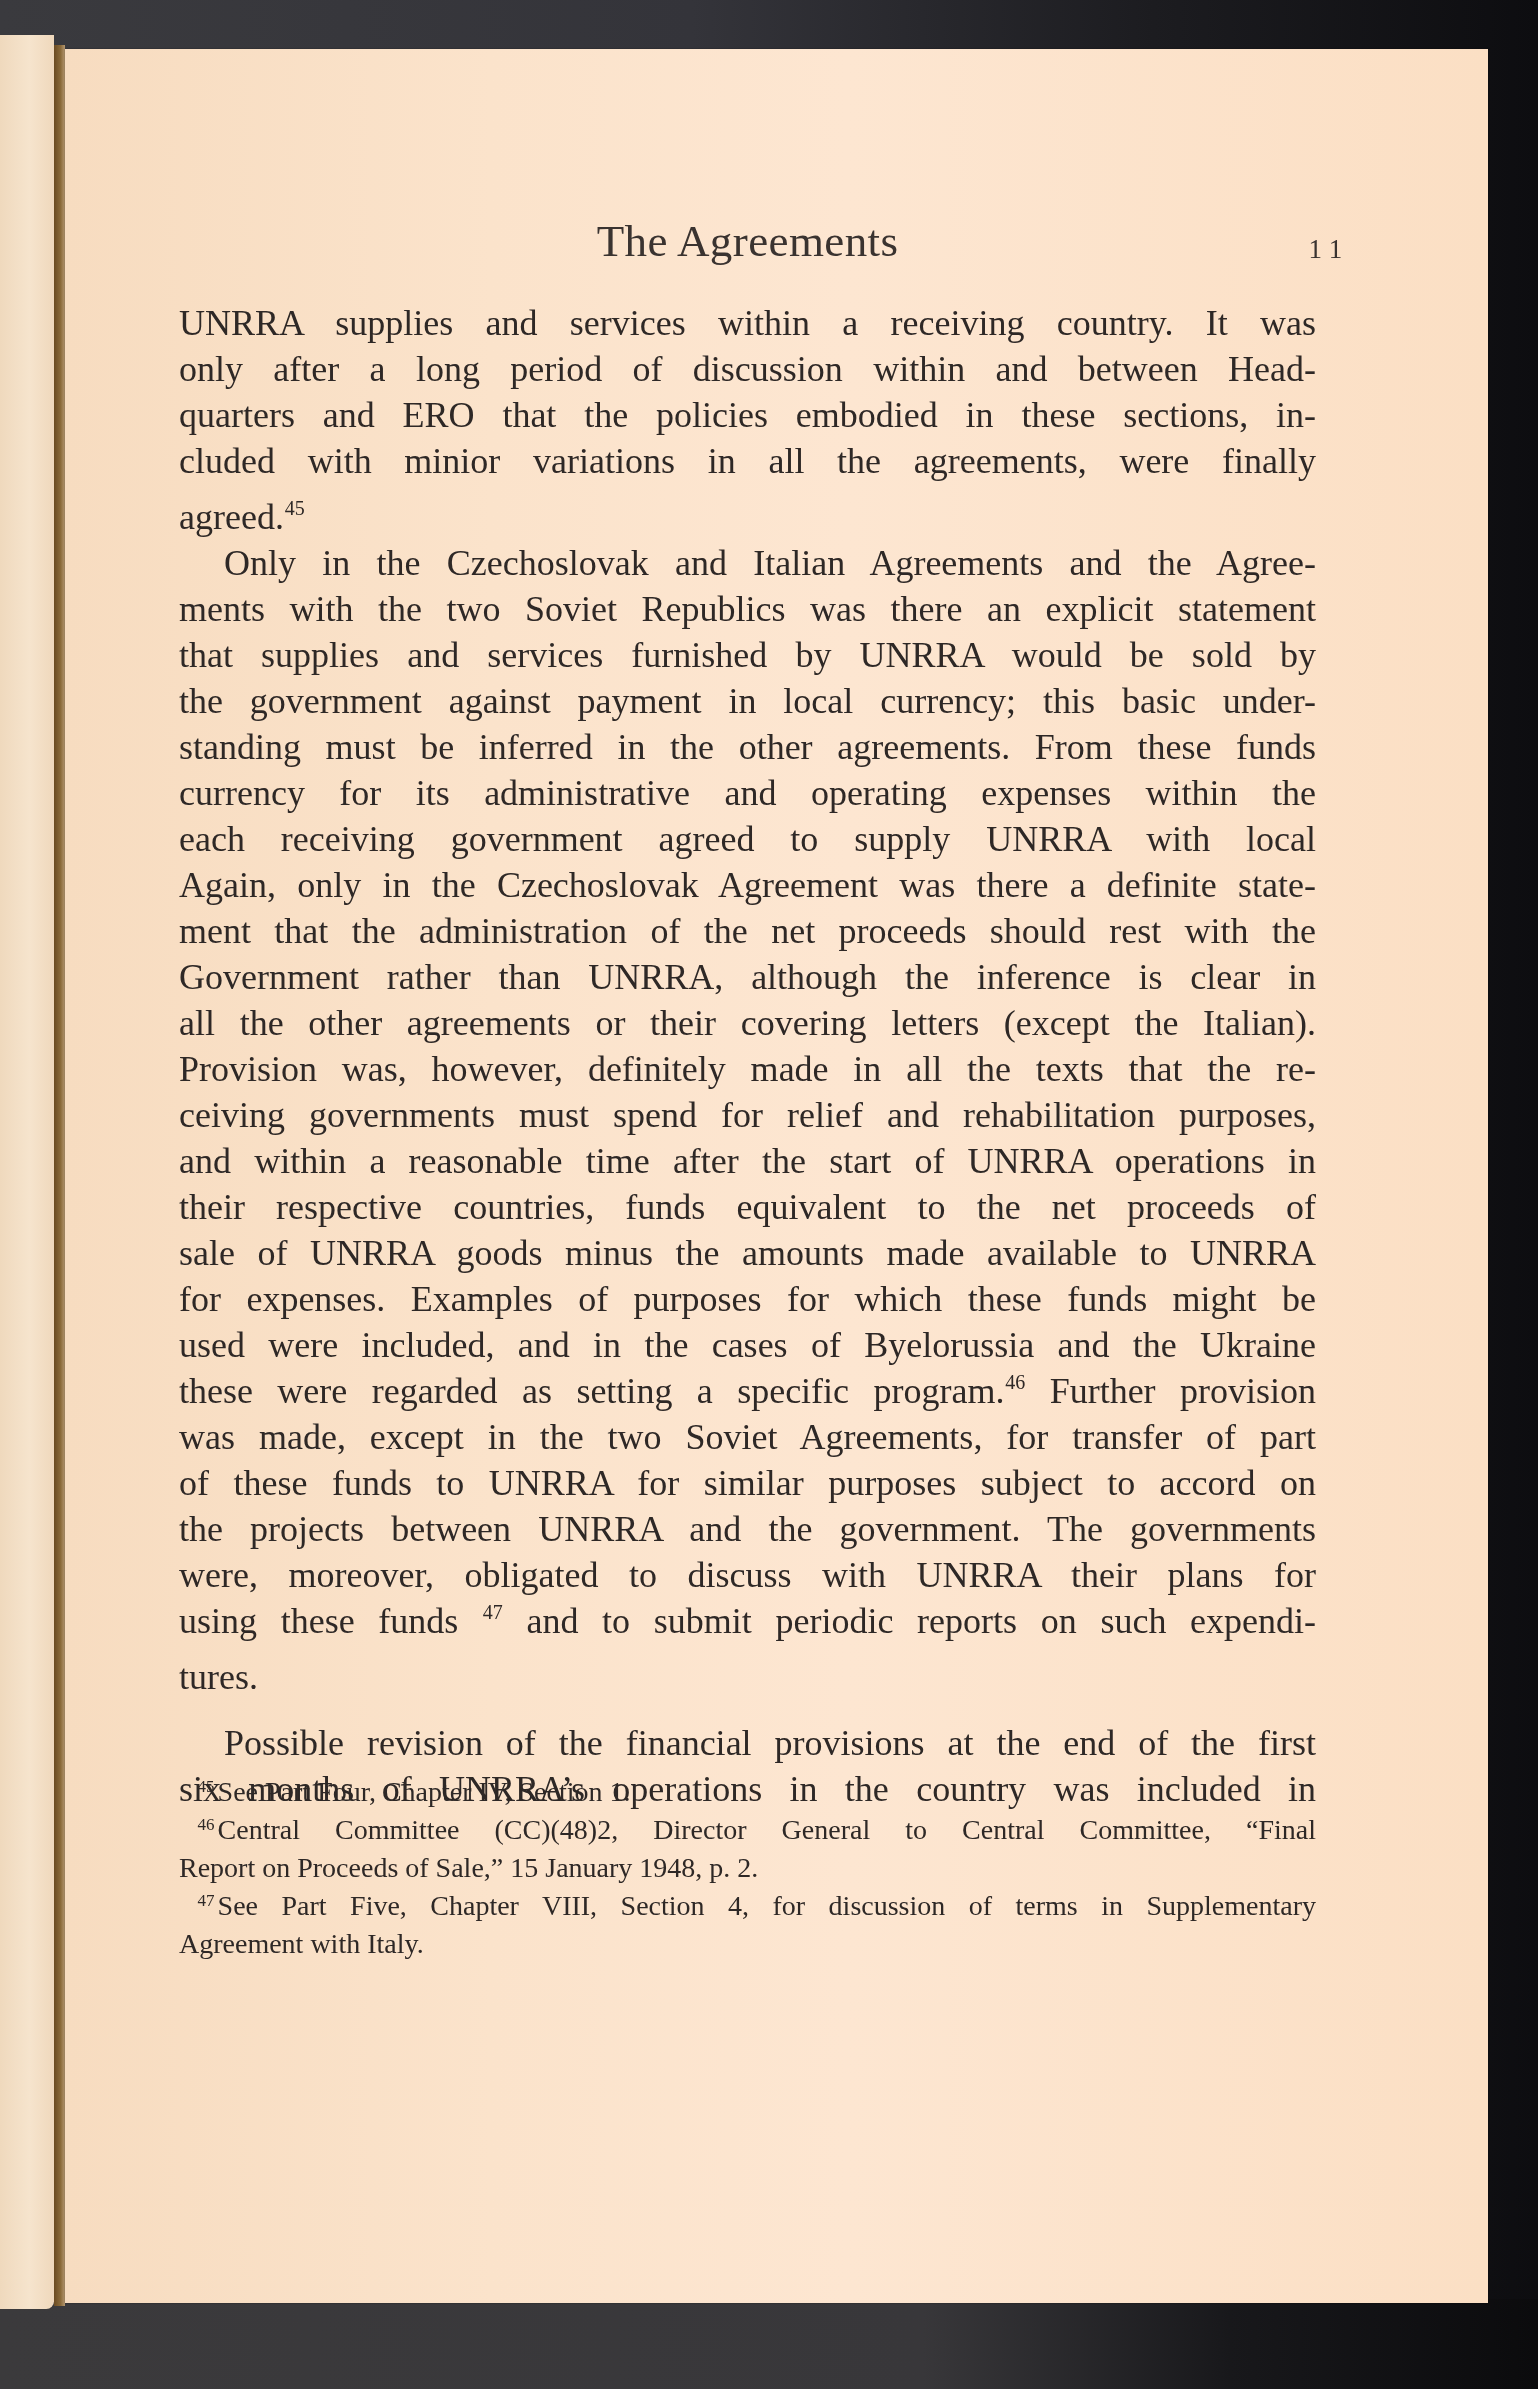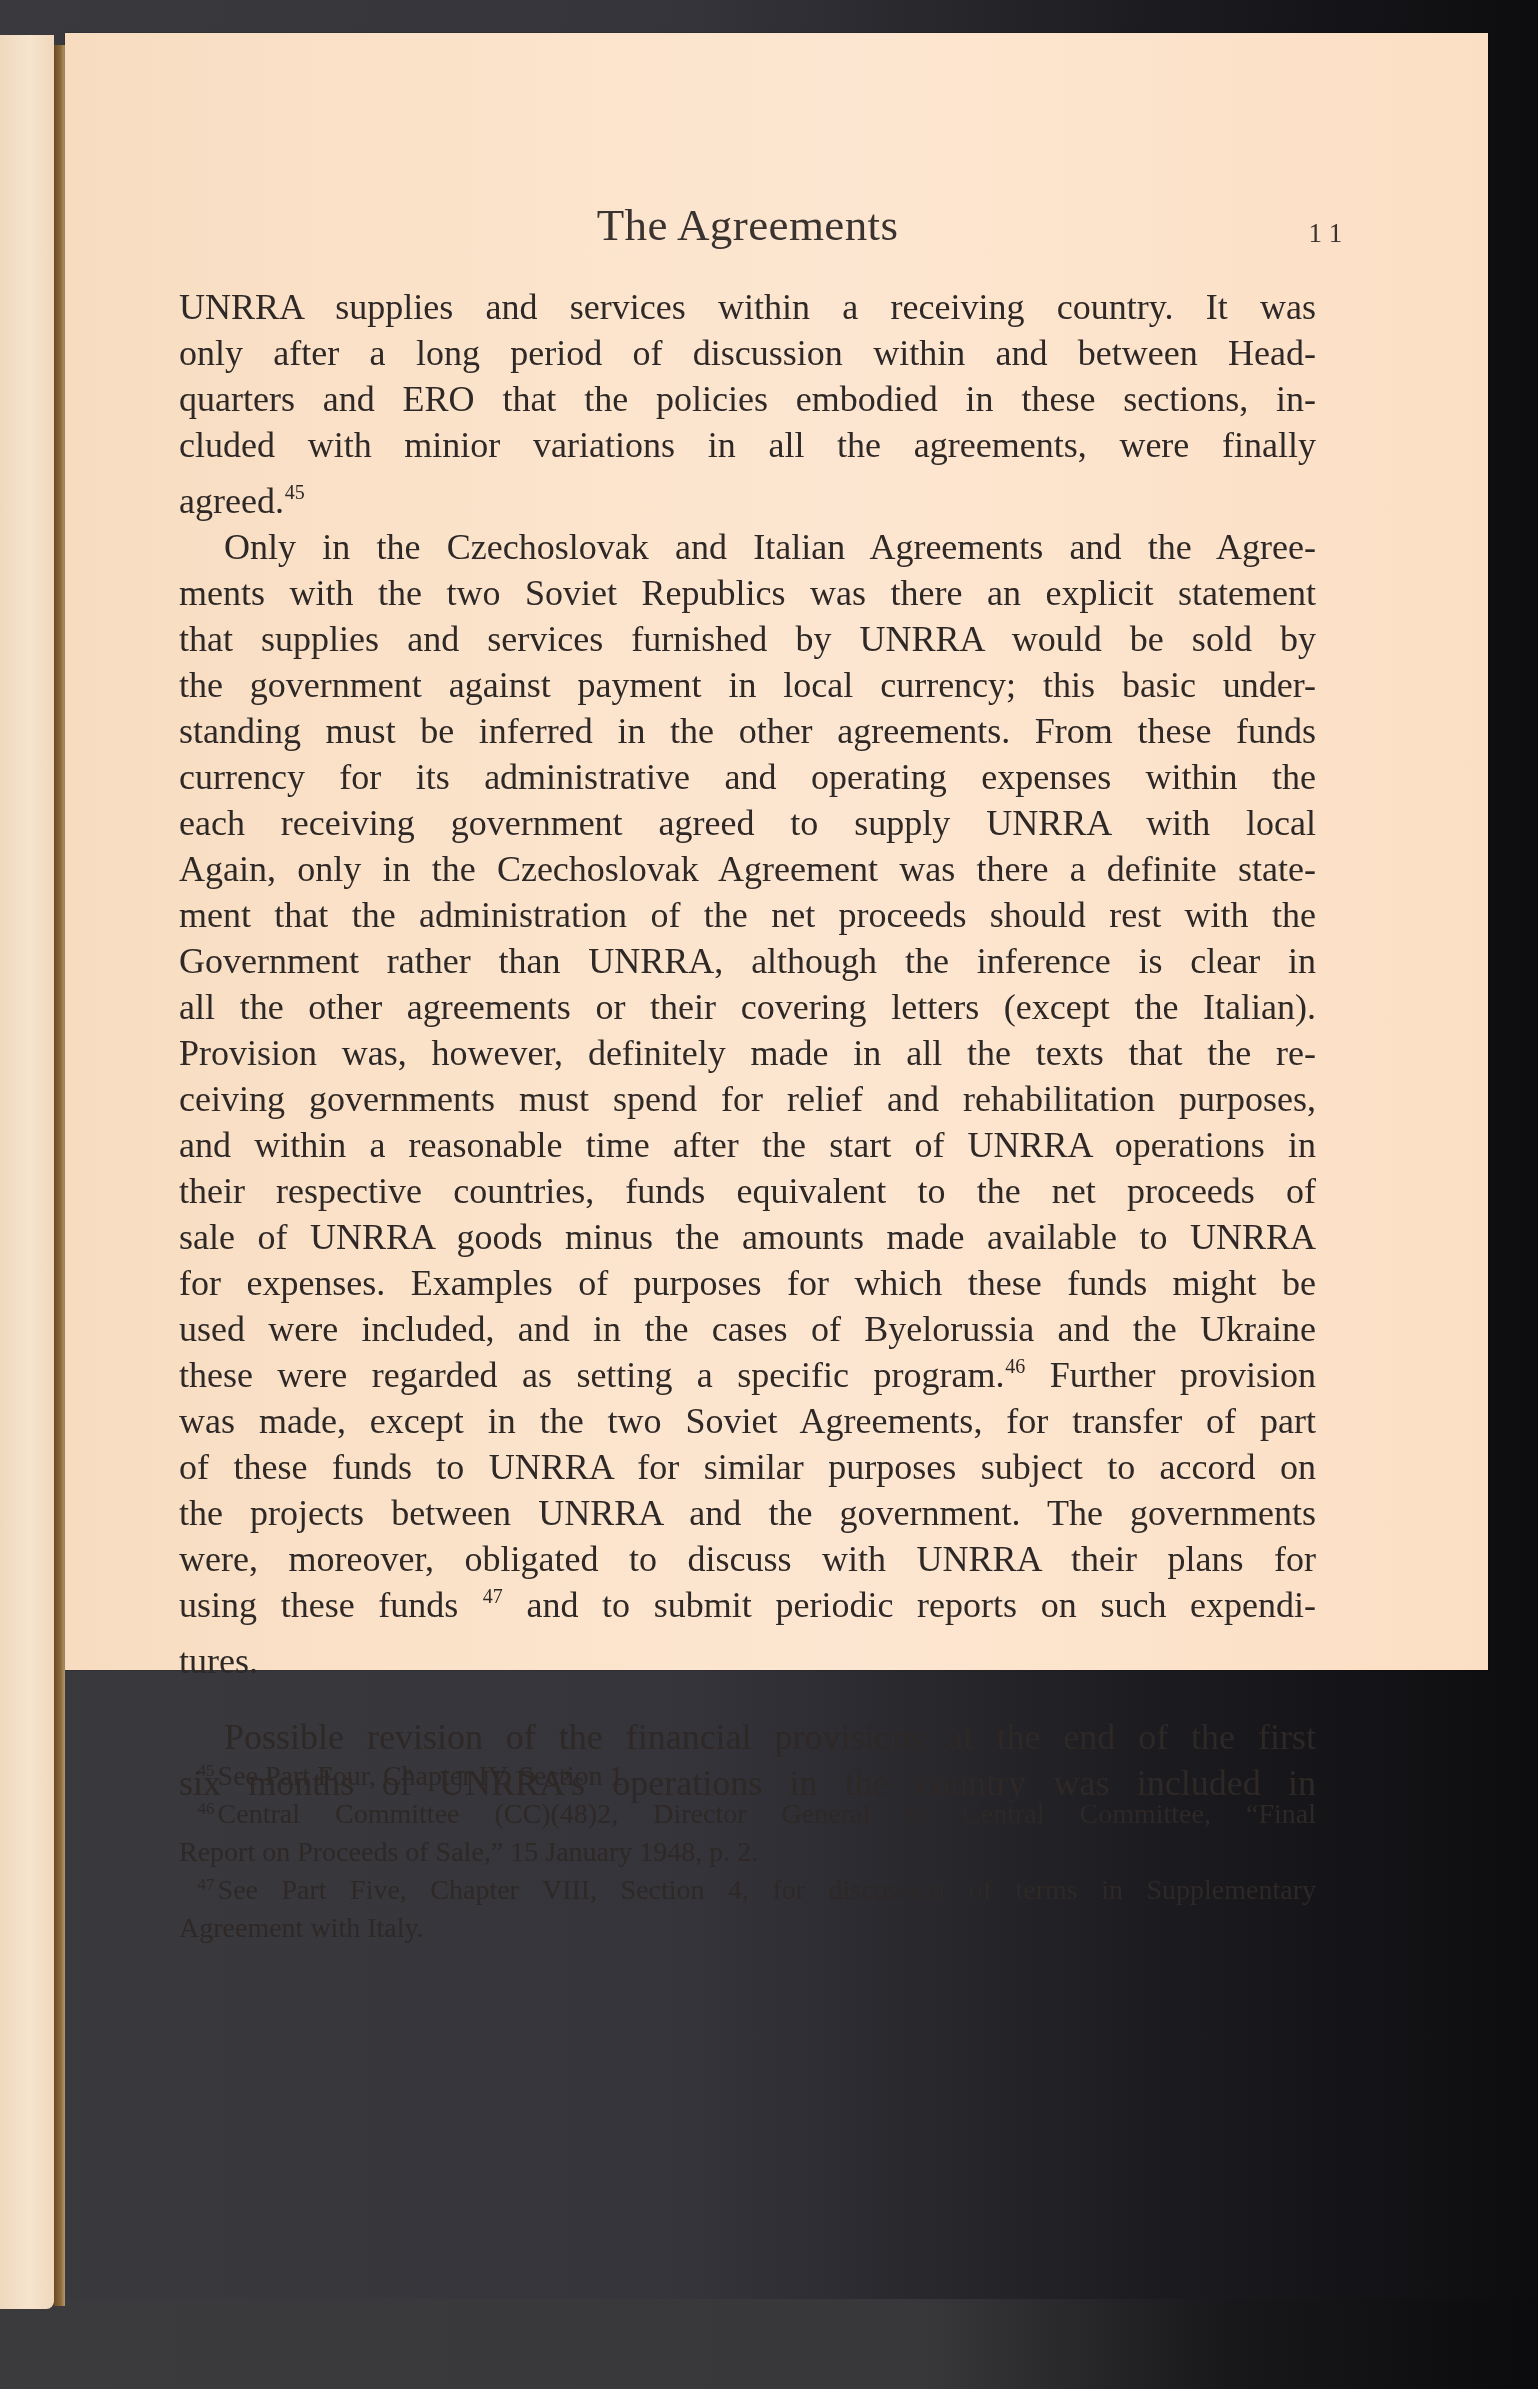--- a/index.html
+++ b/index.html
@@ -33,22 +33,22 @@
   }
   .gutter-shadow {
     position: absolute;
     left: 54px; top: 45px;
     width: 10.8px; height: 2261px;
     background: linear-gradient(90deg, #6a4a22 0%, #8a6a3a 60%, #b59871 100%);
   }
   
   .page {
     position: absolute;
-    left: 65px; top: 33px;
-    width: 1423px; height: 1637px;
+    left: 65px; top: 49px;
+    width: 1423px; height: 2254px;
     background: linear-gradient(90deg, #f7dcc0 0%, #fbe3cb 30%, #fde6d1 55%, #fbdfc4 100%);
     box-shadow: 0 0 1.5px rgba(0,0,0,0.4);
   }
   .page-inner {
     position: absolute;
     left: 114px; 
     top: 0;
     width: 1137px; 
   }
   .running-head {
@@ -93,21 +93,21 @@
   }
   .line.last {
     text-align: left;
     text-align-last: left;
     margin-top: 10px;
   }
   .line.indent {
     padding-left: 45px;
   }
   .line.para-gap {
-    margin-top: 30px;
+    margin-top: 20px;
   }
   sup.fn {
     font-size: 20px;
     vertical-align: 0;
     position: relative;
     top: -14px;
     margin-left: 0.8px;
   }
   .footnotes {
     position: absolute;

